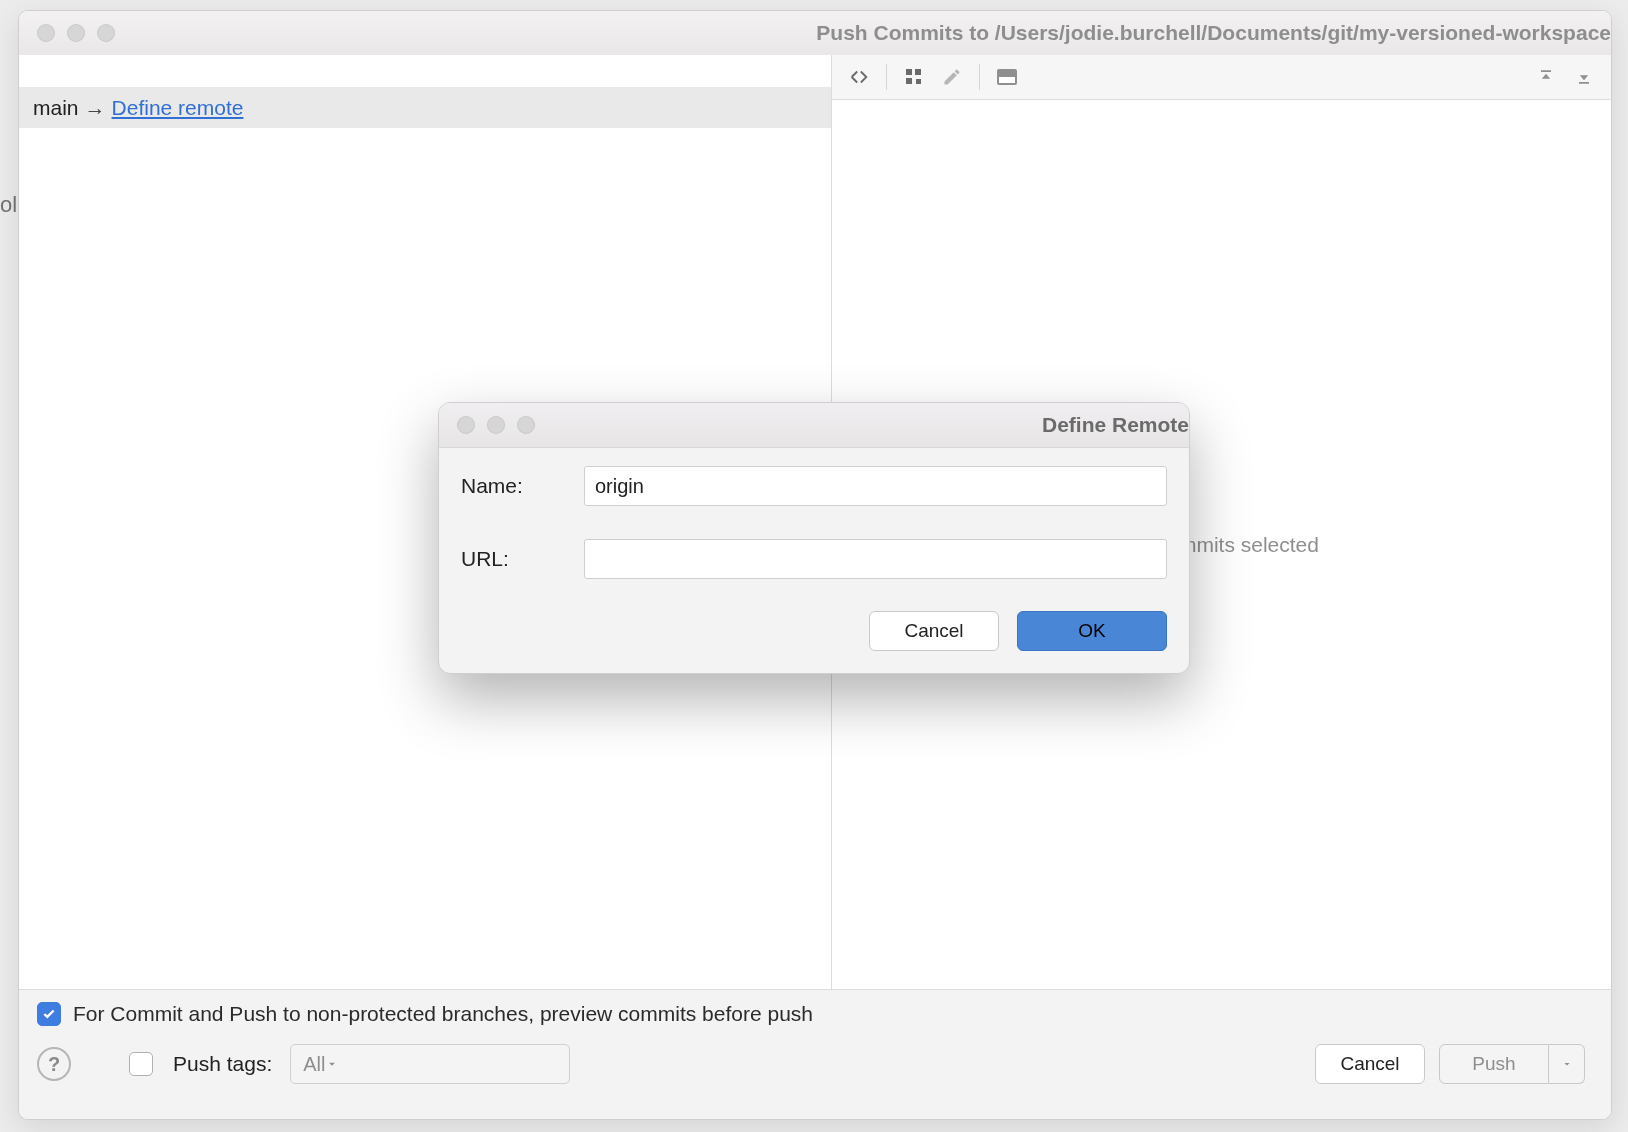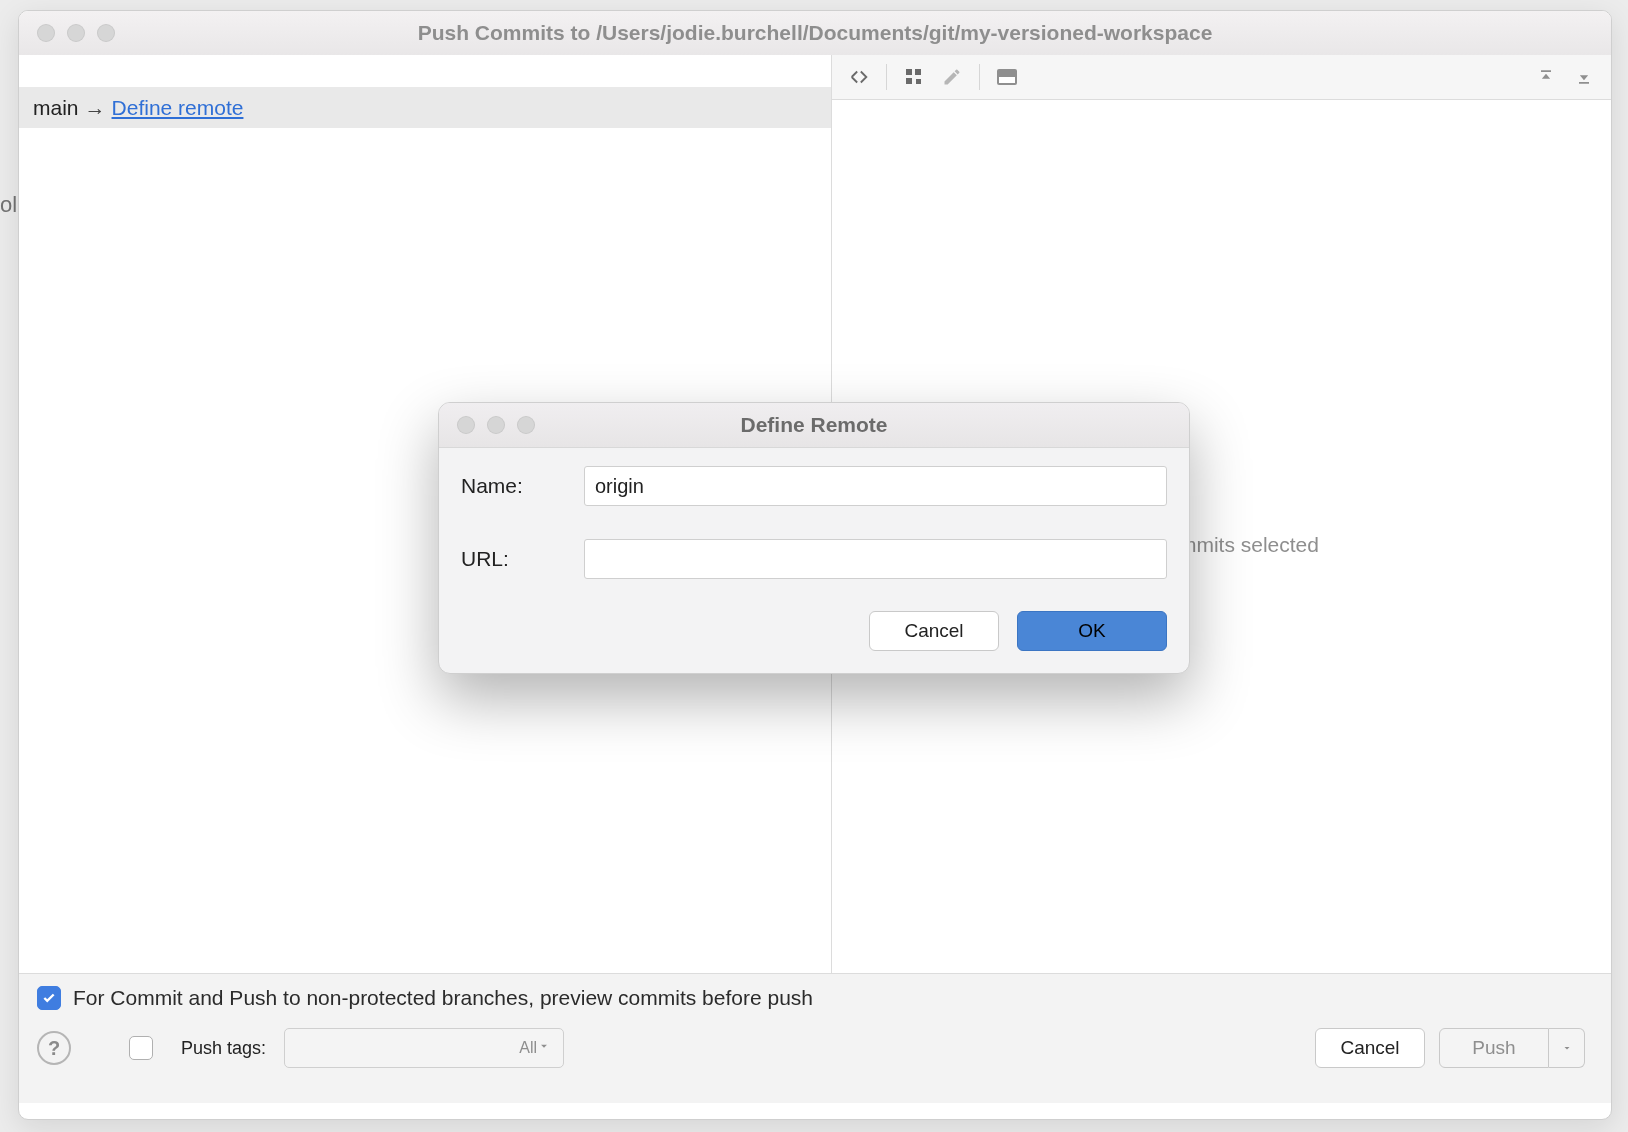--- a/index.html
+++ b/index.html
@@ -41,21 +41,21 @@
   .tl {
     width: 16px;
     height: 16px;
     border-radius: 50%;
     background: #d6d6d6;
     border: 1px solid rgba(0,0,0,0.06);
   }
   .titlebar-title {
     position: absolute;
     left: 0; right: 0;
-    text-align: center;
+    text-align: right;
     font-weight: 700;
     font-size: 21px;
     color: #8e8e8e;
     pointer-events: none;
   }
   .content-split {
     position: absolute;
     top: 44px;
     left: 0;
     right: 0;
@@ -128,21 +128,21 @@
   .right-body {
     flex: 1;
     display: flex;
     align-items: center;
     justify-content: center;
     color: #8e8e8e;
     font-size: 21px;
   }
   .bottom-bar {
     position: absolute;
-    left: 0; right: 0; bottom: 16px;
+    left: 0; right: 0; bottom: 0;
     height: 130px;
     border-top: 1px solid #dcdcdc;
     background: #f3f3f3;
     display: flex;
     flex-direction: column;
     padding: 12px 18px 0 18px;
     box-sizing: border-box;
   }
   .bottom-row1 {
     display: flex;
@@ -183,36 +183,36 @@
     align-items: center;
     justify-content: center;
     color: #8a8a8a;
     font-weight: 700;
     cursor: pointer;
     margin-right: 40px;
   }
   .push-tags-label {
     display: flex;
     align-items: center;
-    gap: 28px;
-    font-size: 18px;
+    gap: 20px;
+    font-size: 21px;
   }
   .select {
     width: 280px;
     height: 40px;
     border: 1px solid #cfcfcf;
     border-radius: 5px;
     background: #f4f4f4;
     color: #8e8e8e;
     display: flex;
     align-items: center;
-    justify-content: flex-end;
+    justify-content: flex-start;
     padding: 0 12px;
     box-sizing: border-box;
-    font-size: 16px;
+    font-size: 20px;
   }
   .select .chev {
     color: #8e8e8e;
   }
   .btn {
     height: 40px;
     min-width: 110px;
     padding: 16px 20px;
     border: 1px solid #c9c9c9;
     border-radius: 6px;

